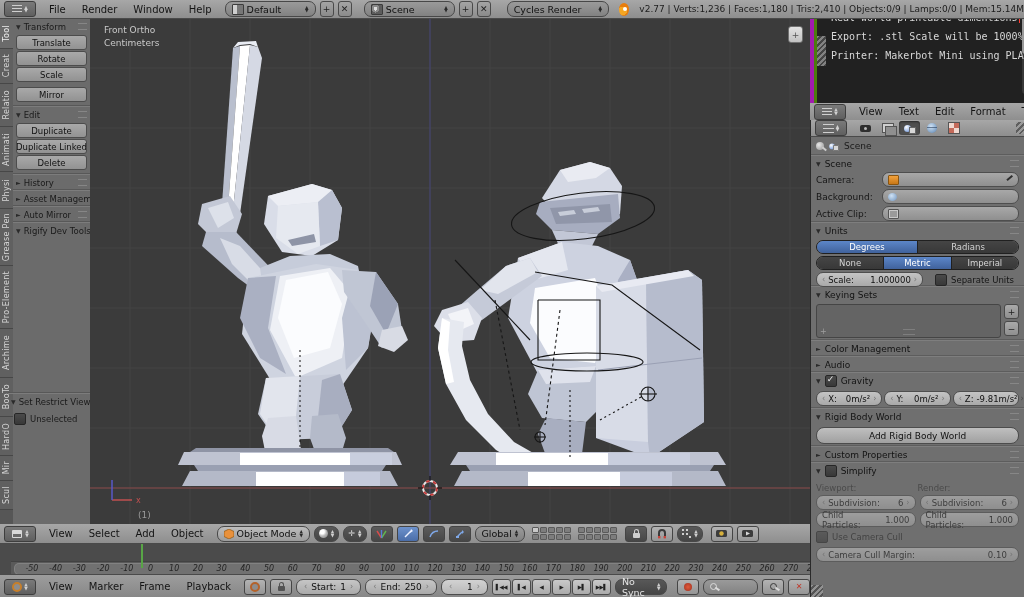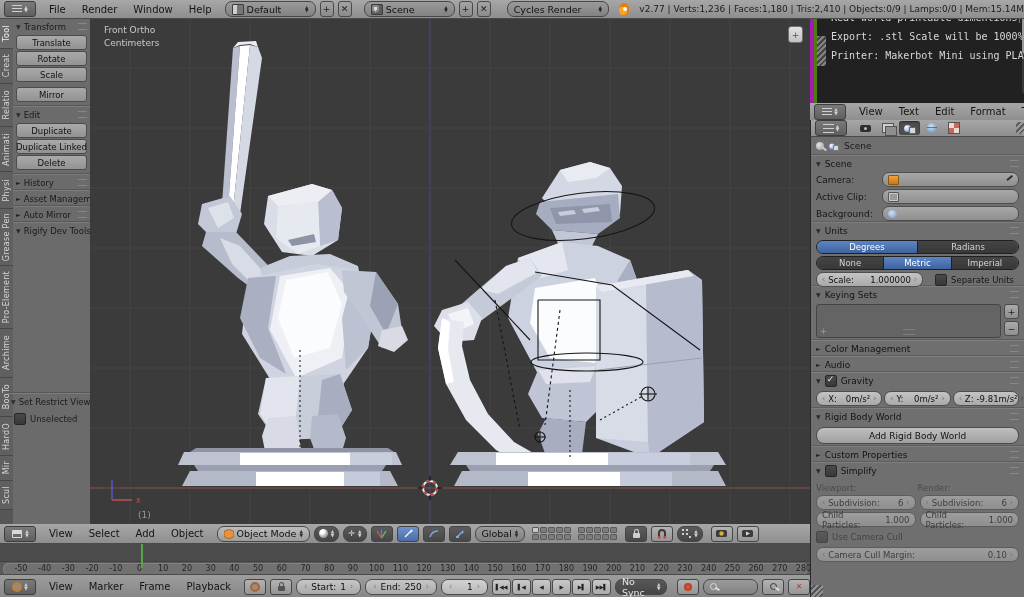--- a/index.html
+++ b/index.html
@@ -64,21 +64,21 @@
   .layer-grid{display:grid;grid-template-columns:repeat(5,7px);grid-template-rows:6px 6px;gap:1px;margin-left:3px;}
   .layer-cell{background:#7d7d7d;border:1px solid #5a5a5a;border-radius:1px;}
   .layer-cell.on{background:#c8c8c8;}
   .lock-icon{width:7px;height:5px;background:#cfcfcf;border-radius:1px;position:relative;margin-top:3px;}
   .lock-icon::before{content:"";position:absolute;left:1px;top:-4px;width:3px;height:3px;border:1px solid #cfcfcf;border-bottom:none;border-radius:3px 3px 0 0;}
   .sphere-icon{width:9px;height:9px;border-radius:50%;background:radial-gradient(circle at 35% 30%,#fff 0 25%,#bbb 50%,#777 100%);}
   .pivot-icon{color:#d8d8d8;font-size:8px;}
   
   #timeline{position:absolute;left:0;top:543px;width:810px;height:54px;background:#4b4b4b;border-top:1px solid #303030;}
   #tl-content{position:absolute;left:0;top:0;width:100%;height:17px;background:#4b4b4b;}
-  #tl-ruler{position:absolute;left:0;top:17px;width:100%;height:13px;background:#5a5a5a;border-top:1px solid #424242;}
+  #tl-ruler{position:absolute;left:11px;top:17px;width:100%;height:13px;background:#5a5a5a;border-top:1px solid #424242;font-style:italic;}
   #ruler-scroll{position:absolute;left:3px;top:1px;width:803px;height:10px;border-radius:5px;background:rgba(255,255,255,.14);border:1px solid rgba(255,255,255,.12);}
   .tick{position:absolute;top:2px;transform:translateX(-50%);font-size:8px;color:#242424;}
   #framebar{position:absolute;left:141px;top:0;width:2px;height:24px;background:#58a546;z-index:2;}
   #tl-header{position:absolute;left:0;top:30px;width:100%;height:24px;background:linear-gradient(#9d9d9d,#868686);border-top:1px solid #4a4a4a;display:flex;align-items:center;gap:4px;padding-left:4px;box-sizing:border-box;}
   .numfld{height:14px;border-radius:7px;border:1px solid #4c4c4c;background:linear-gradient(#c6c6c6,#aaaaaa);
           display:flex;align-items:center;font-size:9px;color:#101010;padding:0 7px;gap:4px;}
   .numfld .val{margin-left:auto;}
   .pbtn{width:17px;height:14px;border-radius:3px;border:1px solid #4c4c4c;background:linear-gradient(#c9c9c9,#ababab);
         color:#222;font-size:5.5px;display:flex;align-items:center;justify-content:center;letter-spacing:-.5px;}
   #pb-buttons{display:flex;gap:1px;}
@@ -710,29 +710,29 @@
       <span class="grip"></span>
     </div>
     <div class="prow">
       <span class="plab">Camera:</span>
       <div class="fld">
         <span class="fic cam"></span>
         <span class="eyedrop"></span>
       </div>
     </div>
     <div class="prow">
+      <span class="plab">Background:</span>
+      <div class="fld">
+        <span class="fic wld"></span>
+      </div>
+    </div>
+    <div class="prow">
       <span class="plab">Active Clip:</span>
       <div class="fld">
         <span class="fic clip"></span>
-      </div>
-    </div>
-    <div class="prow">
-      <span class="plab">Background:</span>
-      <div class="fld">
-        <span class="fic wld"></span>
       </div>
     </div>
 
     <div class="phdr">
       <span class="tri">▼</span>
       <span>Units</span>
       <span class="grip"></span>
     </div>
     <div class="seg" id="seg-rot">
         <div class="active">Degrees</div>

